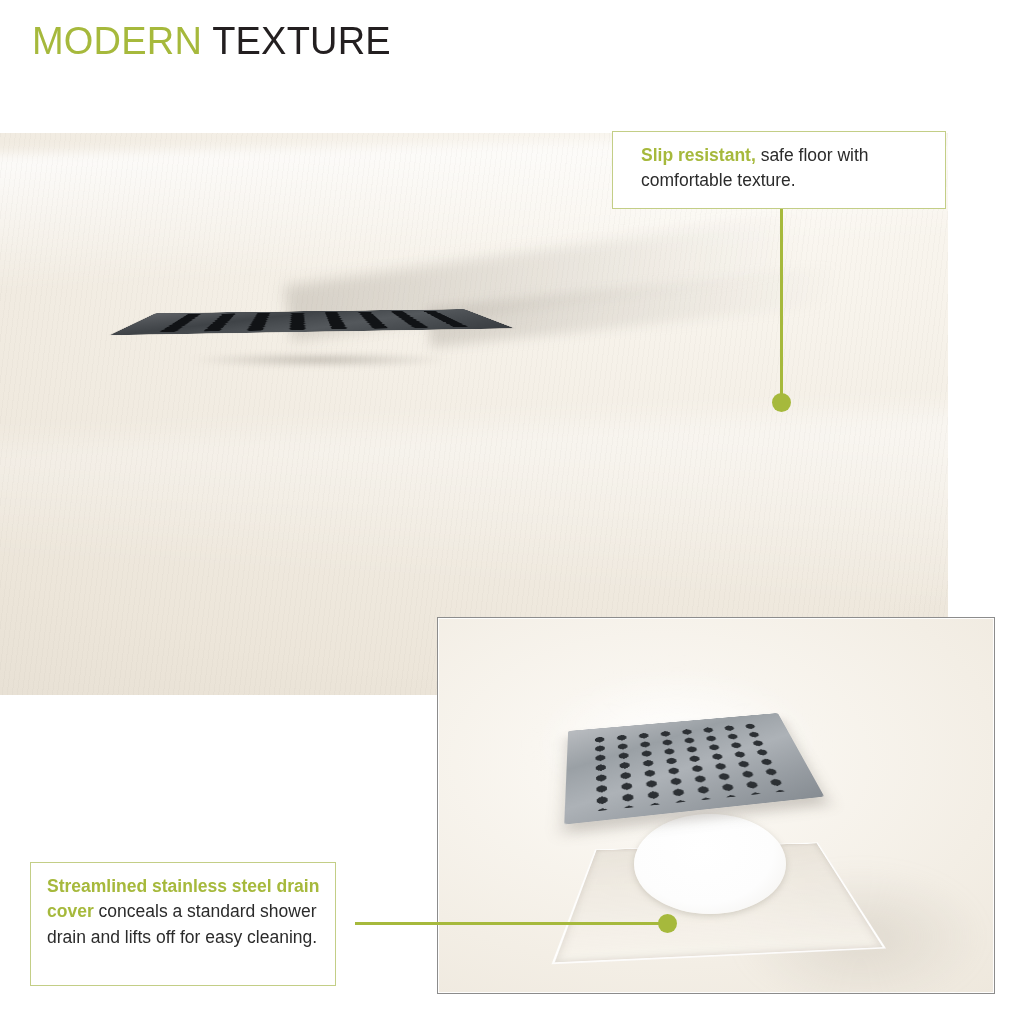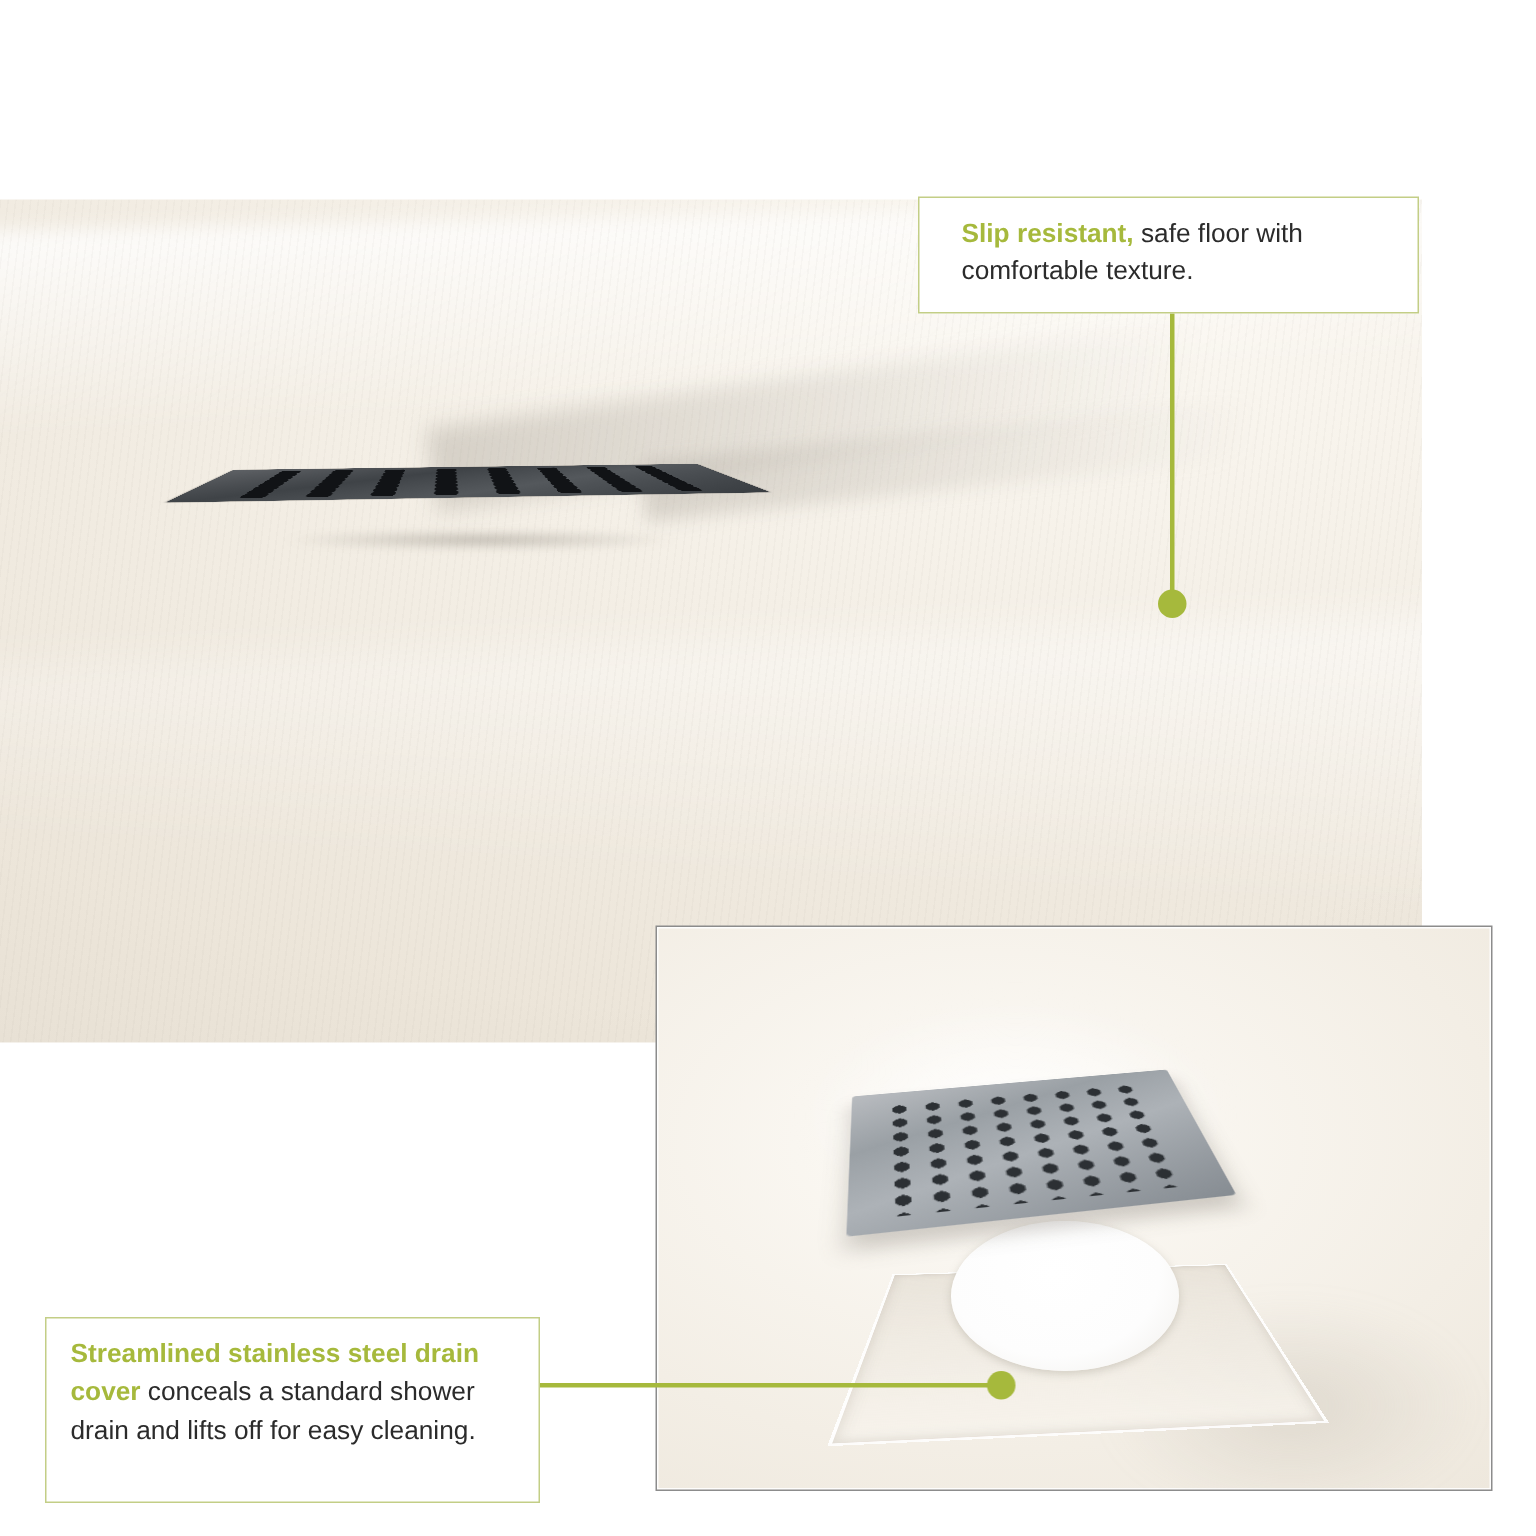--- a/index.html
+++ b/index.html
@@ -220,23 +220,22 @@
   #callout-top {
     left: 612px;
     top: 131px;
     width: 334px;
     height: 78px;
     padding-left: 28px;
   }
   #callout-bottom {
     left: 30px;
     top: 862px;
-    width: 330px;
+    width: 306px;
     height: 124px;
-    margin-top: 16px;
   }
 
   
   .leader-v {
     position: absolute;
     width: 3px;
     background: #a6b93c;
     z-index: 5;
   }
   .leader-h {
@@ -258,20 +257,23 @@
 
   #leader-bottom-line { left: 355px; top: 922px; width: 313px; }
   #dot-bottom         { left: 658px; top: 914px; }
 </style>
 </head>
 <body>
 
 <div id="page">
 
   <div class="heading">
+    <div class="heading-line">
+      <span class="hl-accent">MODERN</span><span class="hl-dark"> TEXTURE</span>
+    </div>
   </div>
 
   <div class="hero-photo" aria-label="Square stainless steel shower drain cover installed flush in a cream textured shower pan">
     <div class="sheen-a"></div>
     <div class="sheen-b"></div>
     <div class="sheen-c"></div>
     <div class="sheen-d"></div>
     <div class="texture"></div>
     <div class="vignette"></div>
   </div>

